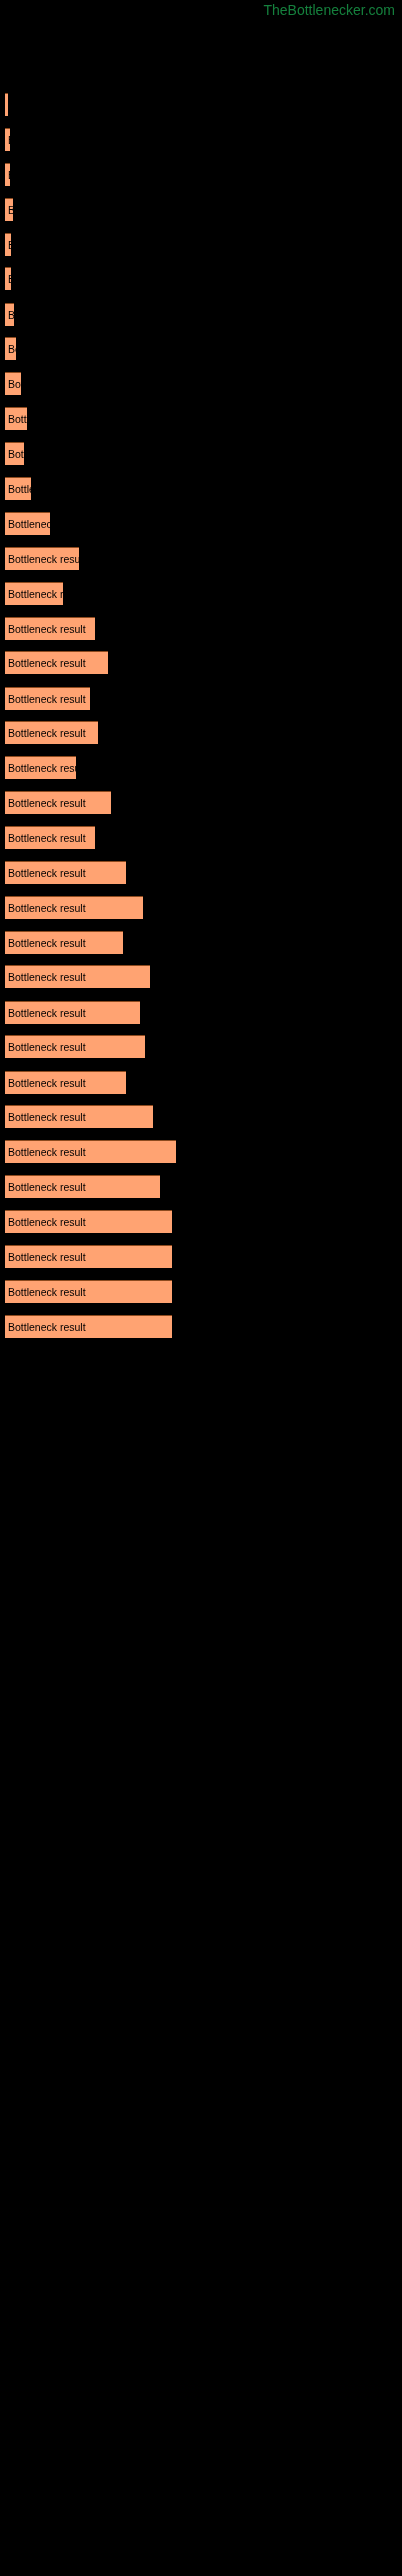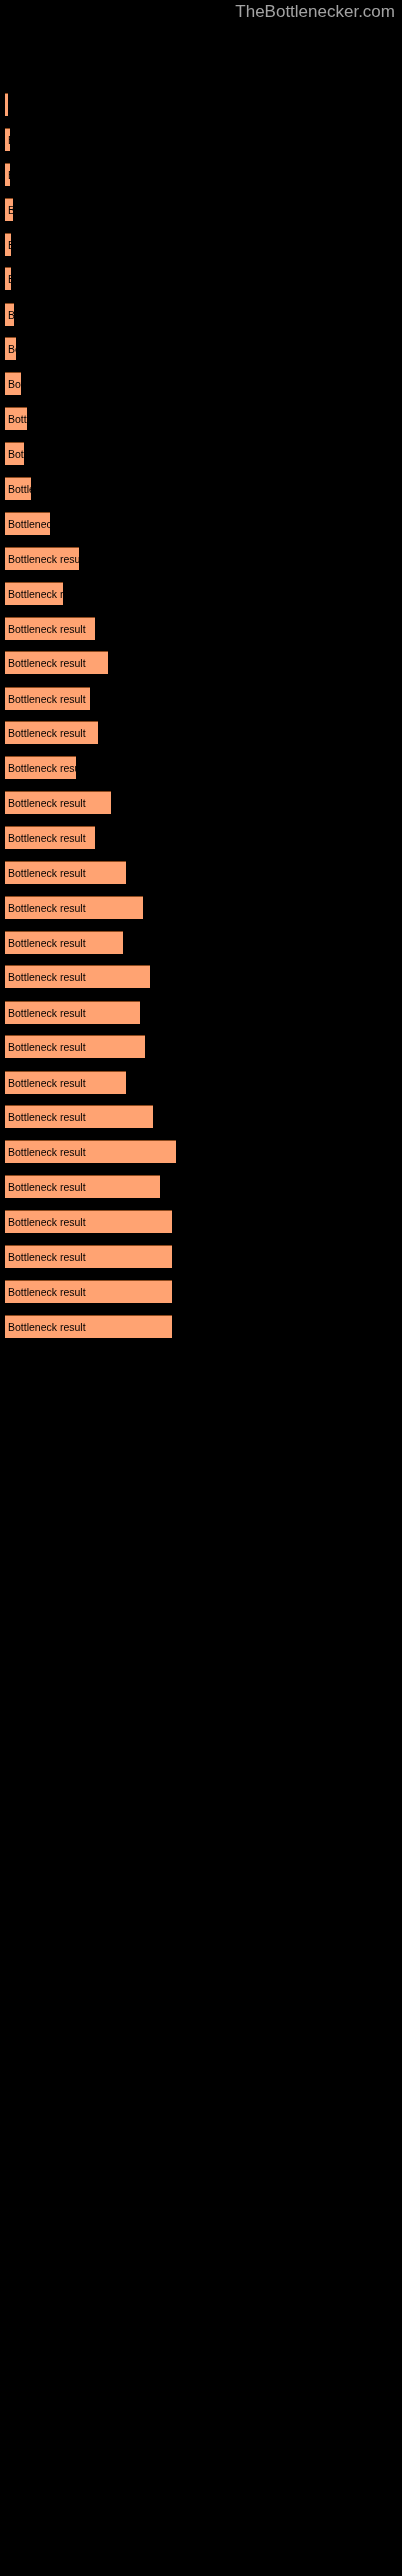--- a/index.html
+++ b/index.html
@@ -21,22 +21,22 @@
     left: 0;
     top: 0;
     width: 403px;
     height: 2576px;
     background: #000000;
   }
   #watermark {
     position: absolute;
     right: 8px;
     top: 1.6px;
-    font-size: 17px;
-    color: #a3a3a3;
+    font-size: 14px;
+    color: #15803d;
     letter-spacing: 0px;
     white-space: nowrap;
     font-family: "Liberation Sans", sans-serif;
   }
   #plot-area {
     position: absolute;
     left: 0;
     top: 0;
     width: 403px;
     height: 2576px;

